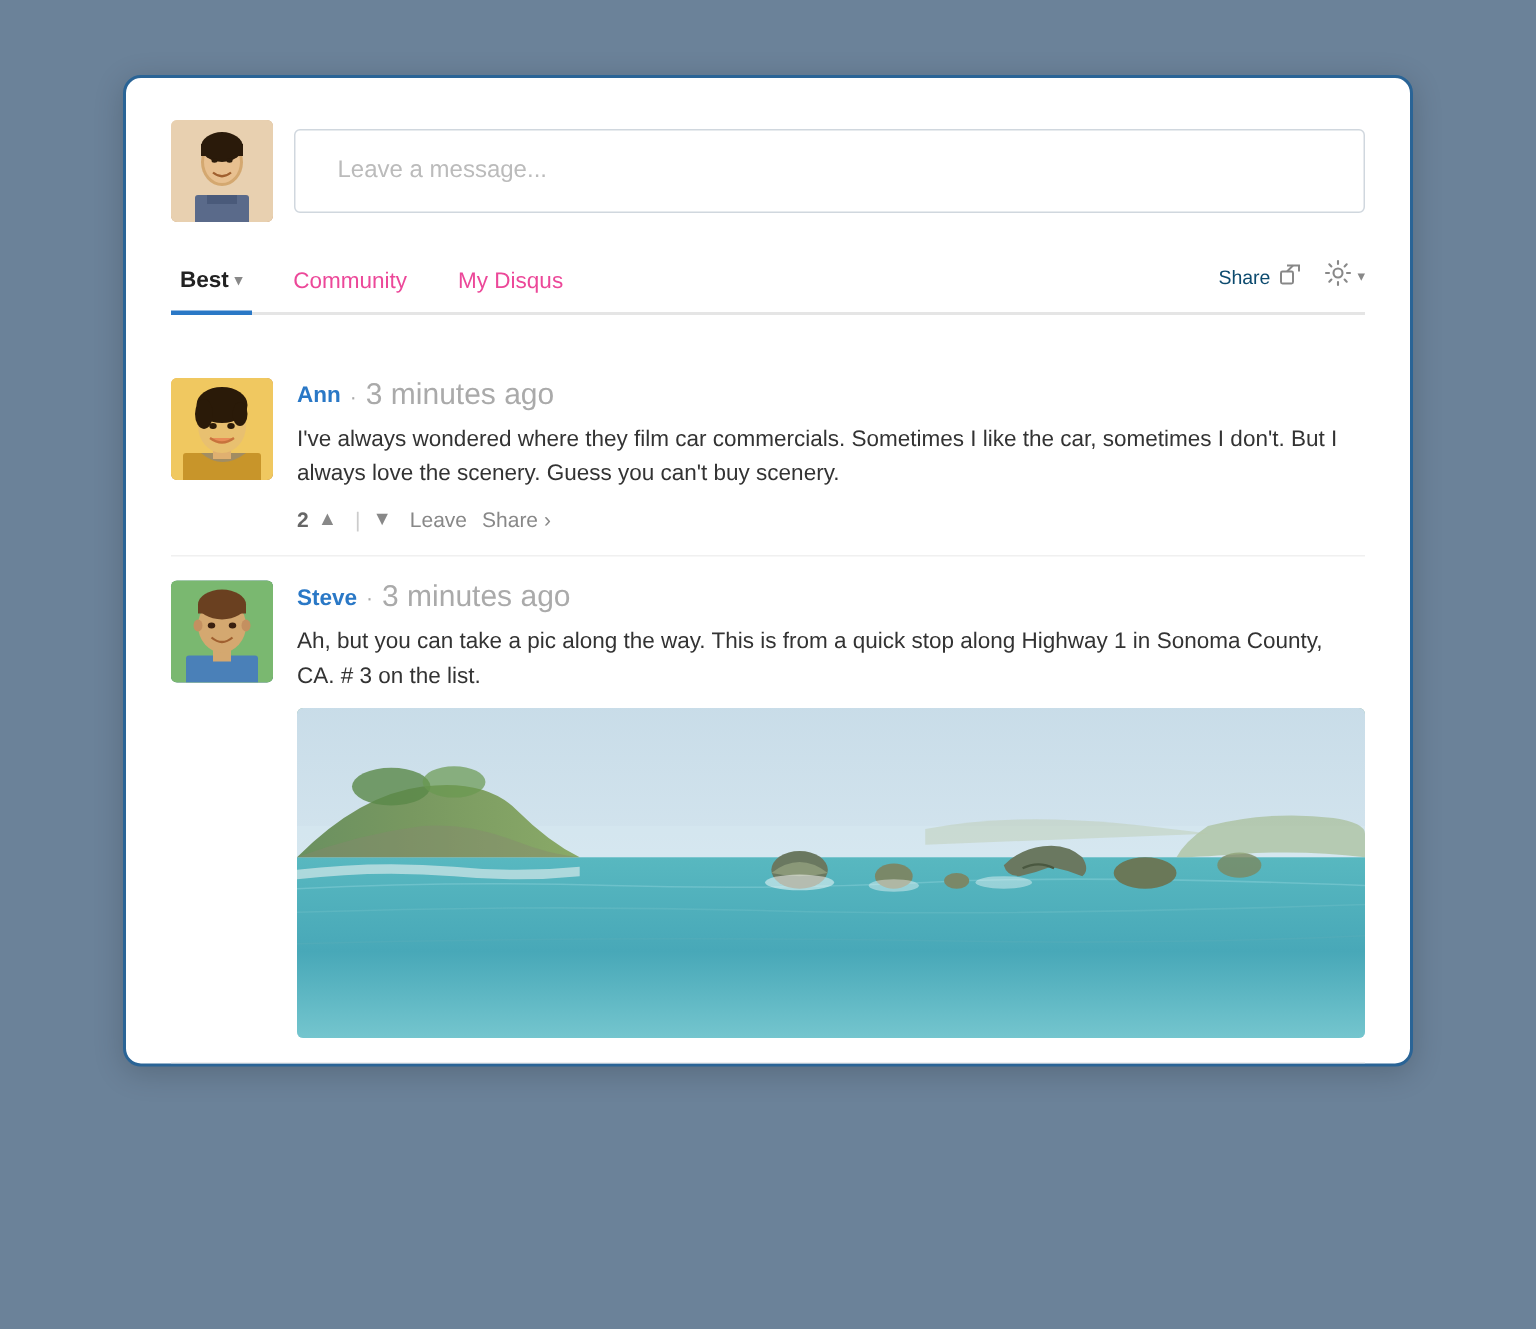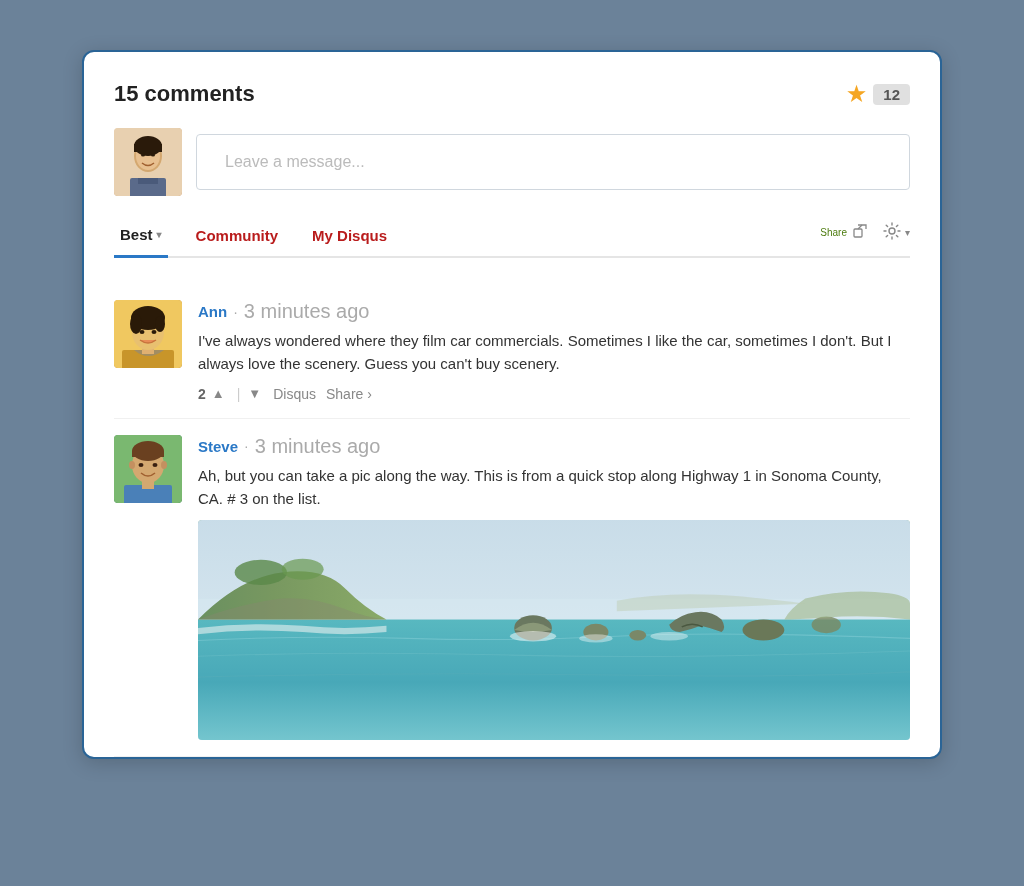--- a/index.html
+++ b/index.html
@@ -80,27 +80,27 @@
       align-items: center;
       border-bottom: 2px solid #e5e5e5;
       margin-bottom: 0;
       padding-bottom: 0;
       position: relative;
       text-align: center;
     }
     .tab {
       padding: 8px 6px 12px 6px;
       font-size: 15px;
-      color: #b91c1c;
+      color: #ec4899;
       cursor: pointer;
       margin-right: 22px;
       display: flex;
       align-items: center;
       gap: 4px;
-      font-weight: 700;
+      font-weight: 400;
     }
     .tab.active {
       color: #222;
       font-weight: 700;
       border-bottom: 3px solid #2a78c6;
       margin-bottom: -2px;
     }
     .tab-arrow {
       font-size: 10px;
       color: #888;
@@ -109,22 +109,22 @@
       margin-left: auto;
       display: flex;
       align-items: center;
       gap: 16px;
       padding-bottom: 10px;
     }
     .share-btn {
       display: flex;
       align-items: center;
       gap: 6px;
-      color: #4d7c0f;
-      font-size: 10px;
+      color: #0c4a6e;
+      font-size: 13px;
       cursor: pointer;
     }
     .gear-btn {
       display: flex;
       align-items: center;
       gap: 4px;
       color: #888;
       font-size: 15px;
       cursor: pointer;
     }
@@ -233,27 +233,20 @@
     .avatar-user {
       background: linear-gradient(145deg, #f0e0c8, #d0a880, #c89060);
       position: relative;
     }
   </style>
 </head>
 <body>
 
 <div class="card">
 
-  <div class="header-row">
-    <h2 class="comments-title">15 comments</h2>
-    <div class="star-badge">
-      <span class="star-icon">★</span>
-      <span class="badge-count">12</span>
-    </div>
-  </div>
 
   <div class="compose-row">
     <div class="avatar avatar-user">
       <svg viewBox="0 0 68 68" width="68" height="68">
 
         <rect width="68" height="68" fill="#e8d0b0"></rect>
         <ellipse cx="34" cy="28" rx="14" ry="16" fill="#d4a870"></ellipse>
         <ellipse cx="34" cy="28" rx="12" ry="14" fill="#e8c090"></ellipse>
 
         <ellipse cx="34" cy="18" rx="14" ry="10" fill="#2a1a0a"></ellipse>
@@ -335,21 +328,21 @@
           <span class="comment-author">Ann</span>
           <span class="comment-dot">·</span>
           <span class="comment-time">3 minutes ago</span>
         </div>
         <p class="comment-text">I've always wondered where they film car commercials. Sometimes I like the car, sometimes I don't. But I always love the scenery. Guess you can't buy scenery.</p>
         <div class="comment-actions">
           <span class="vote-count">2</span>
           <span class="vote-up">▲</span>
           <span class="vote-divider">|</span>
           <span class="vote-down">▼</span>
-          <span class="action-reply">Disqus</span>
+          <span class="action-reply">Leave</span>
           <span class="action-share">Share ›</span>
         </div>
       </div>
     </div>
 
     <div class="comment">
       <div class="comment-avatar avatar-steve">
         <svg viewBox="0 0 68 68" width="68" height="68">
           <rect width="68" height="68" fill="#7ab870"></rect>
 

